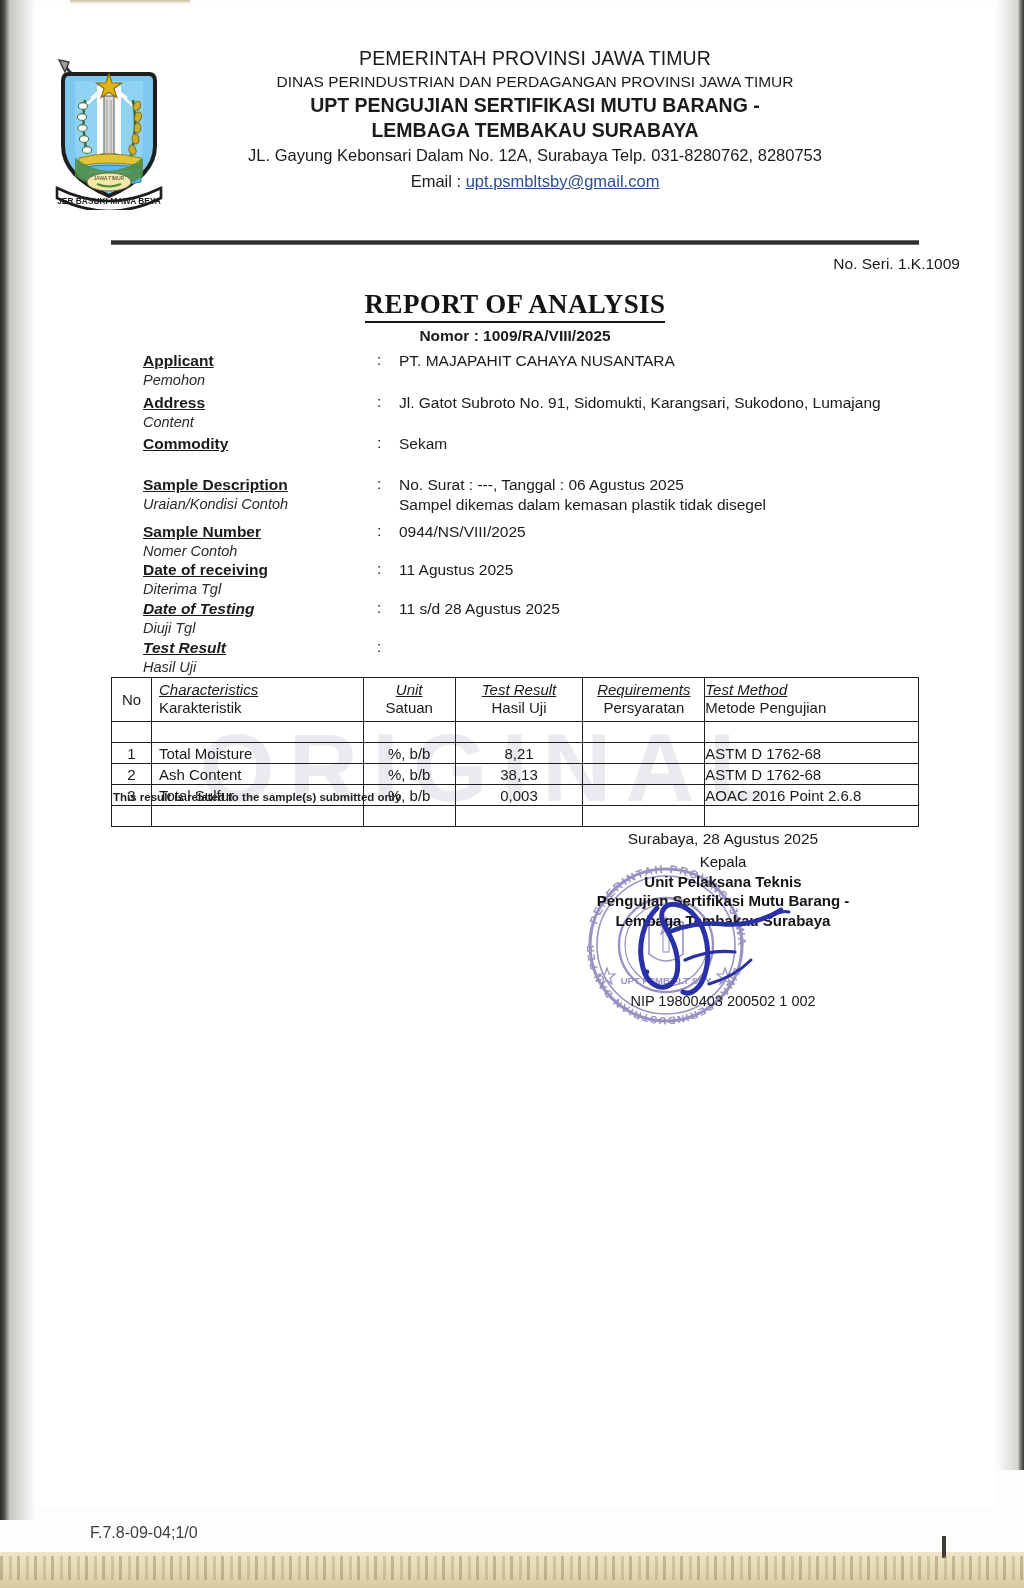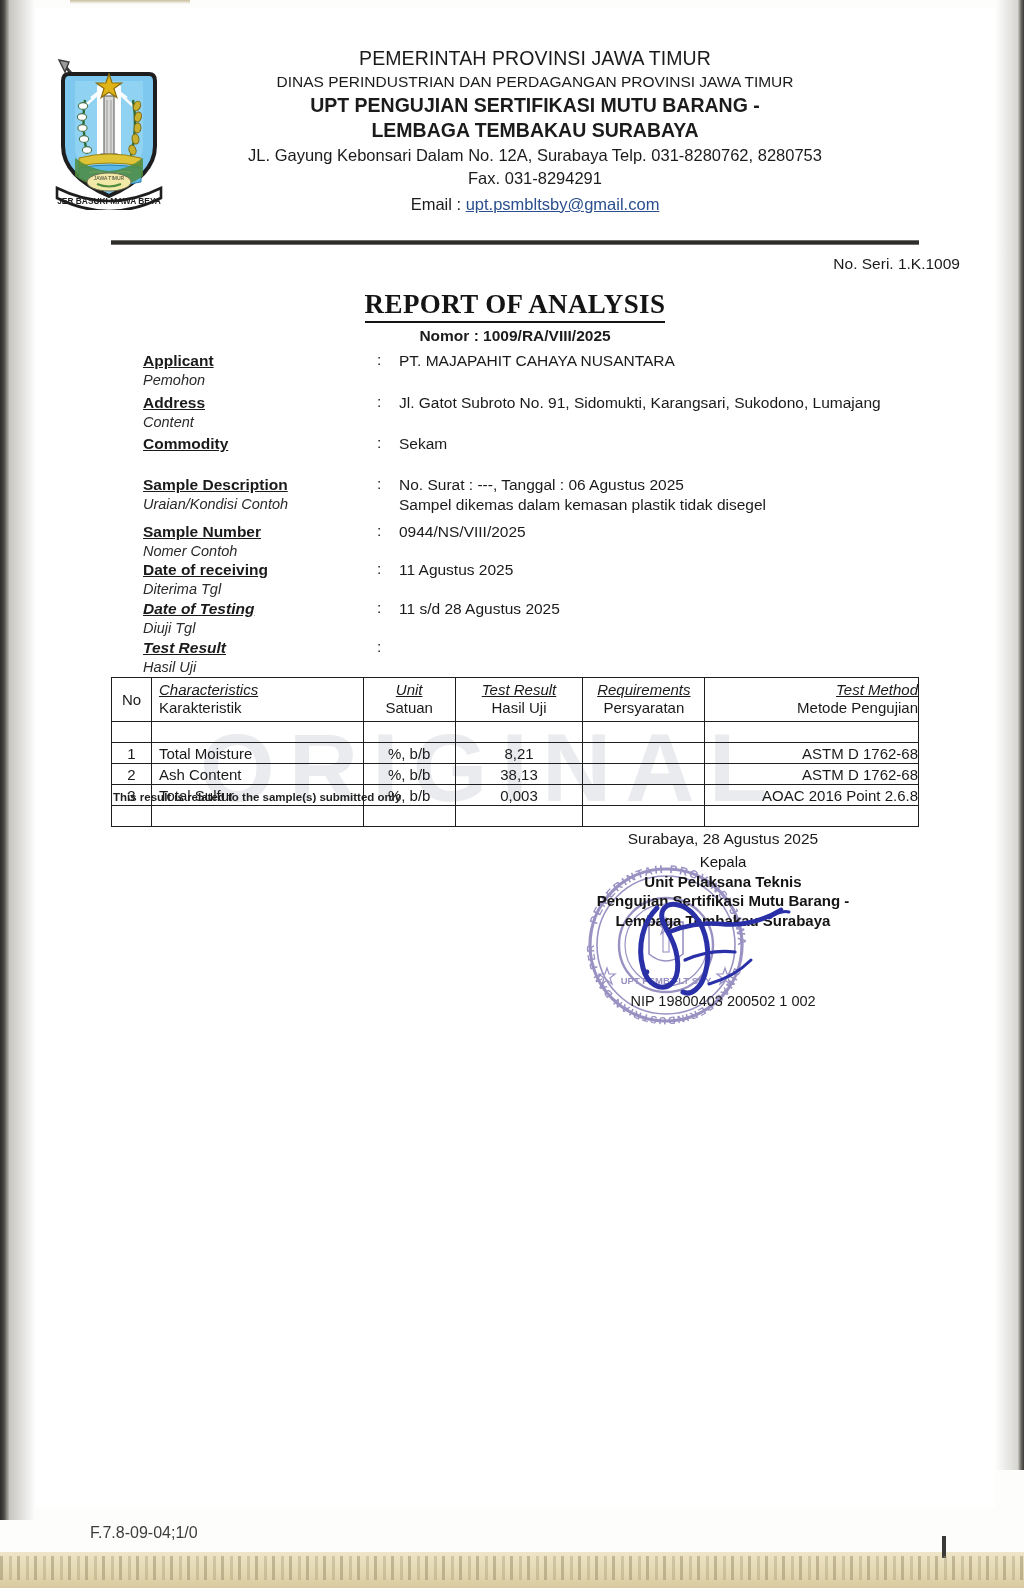--- a/index.html
+++ b/index.html
@@ -253,21 +253,21 @@
   #results-table tbody td {
     height: 21px;
     font-size: 15px;
     color: #1a1a1a;
   }
   .c-no { width: 40px; text-align: center; }
   .c-char { width: 212px; text-align: left; padding-left: 7px !important; }
   .c-unit { width: 92px; text-align: center; }
   .c-res { width: 128px; text-align: center; }
   .c-req { width: 122px; text-align: center; }
-  .c-meth { width: 214px; text-align: right; }
+  .c-meth { width: 214px; text-align: left; }
   tr.spacer-row td { height: 9px; border-left: 1.5px solid #1e1e1e; border-right: 1.5px solid #1e1e1e; border-top: none; border-bottom: none; }
   tr.data-row td { border-top: none; border-bottom: none; }
   tr.tail-row td { height: 10px; border-top: none; }
 
   
   #table-note {
     position: absolute;
     left: 78px; top: 783px;
     font-size: 11.5px;
     font-weight: 600;
@@ -407,21 +407,20 @@
         <text x="64" y="154" text-anchor="middle" font-family="Liberation Sans, sans-serif" font-size="8.4" font-weight="bold" fill="#1e1e1e">JER BASUKI MAWA BEYA</text>
       </svg>
     </div>
 
     <div id="header-text">
       <div class="hdr-l1">PEMERINTAH PROVINSI JAWA TIMUR</div>
       <div class="hdr-l2">DINAS PERINDUSTRIAN  DAN PERDAGANGAN PROVINSI JAWA TIMUR</div>
       <div class="hdr-l3">UPT PENGUJIAN SERTIFIKASI MUTU BARANG -</div>
       <div class="hdr-l4">LEMBAGA TEMBAKAU SURABAYA</div>
       <div class="hdr-l5">JL. Gayung Kebonsari Dalam No. 12A, Surabaya Telp. 031-8280762, 8280753</div>
-      <div class="hdr-l6">Fax. 031-8294291</div>
       <div class="hdr-l7"><span>Email : </span><span id="email-link">upt.psmbltsby@gmail.com</span></div>
     </div>
   </div>
 
   <div id="divider"></div>
 
   <div id="serial-no">No. Seri. 1.K.1009</div>
 
   <div id="title-block">
     <div><span id="doc-title">REPORT OF ANALYSIS</span></div>

